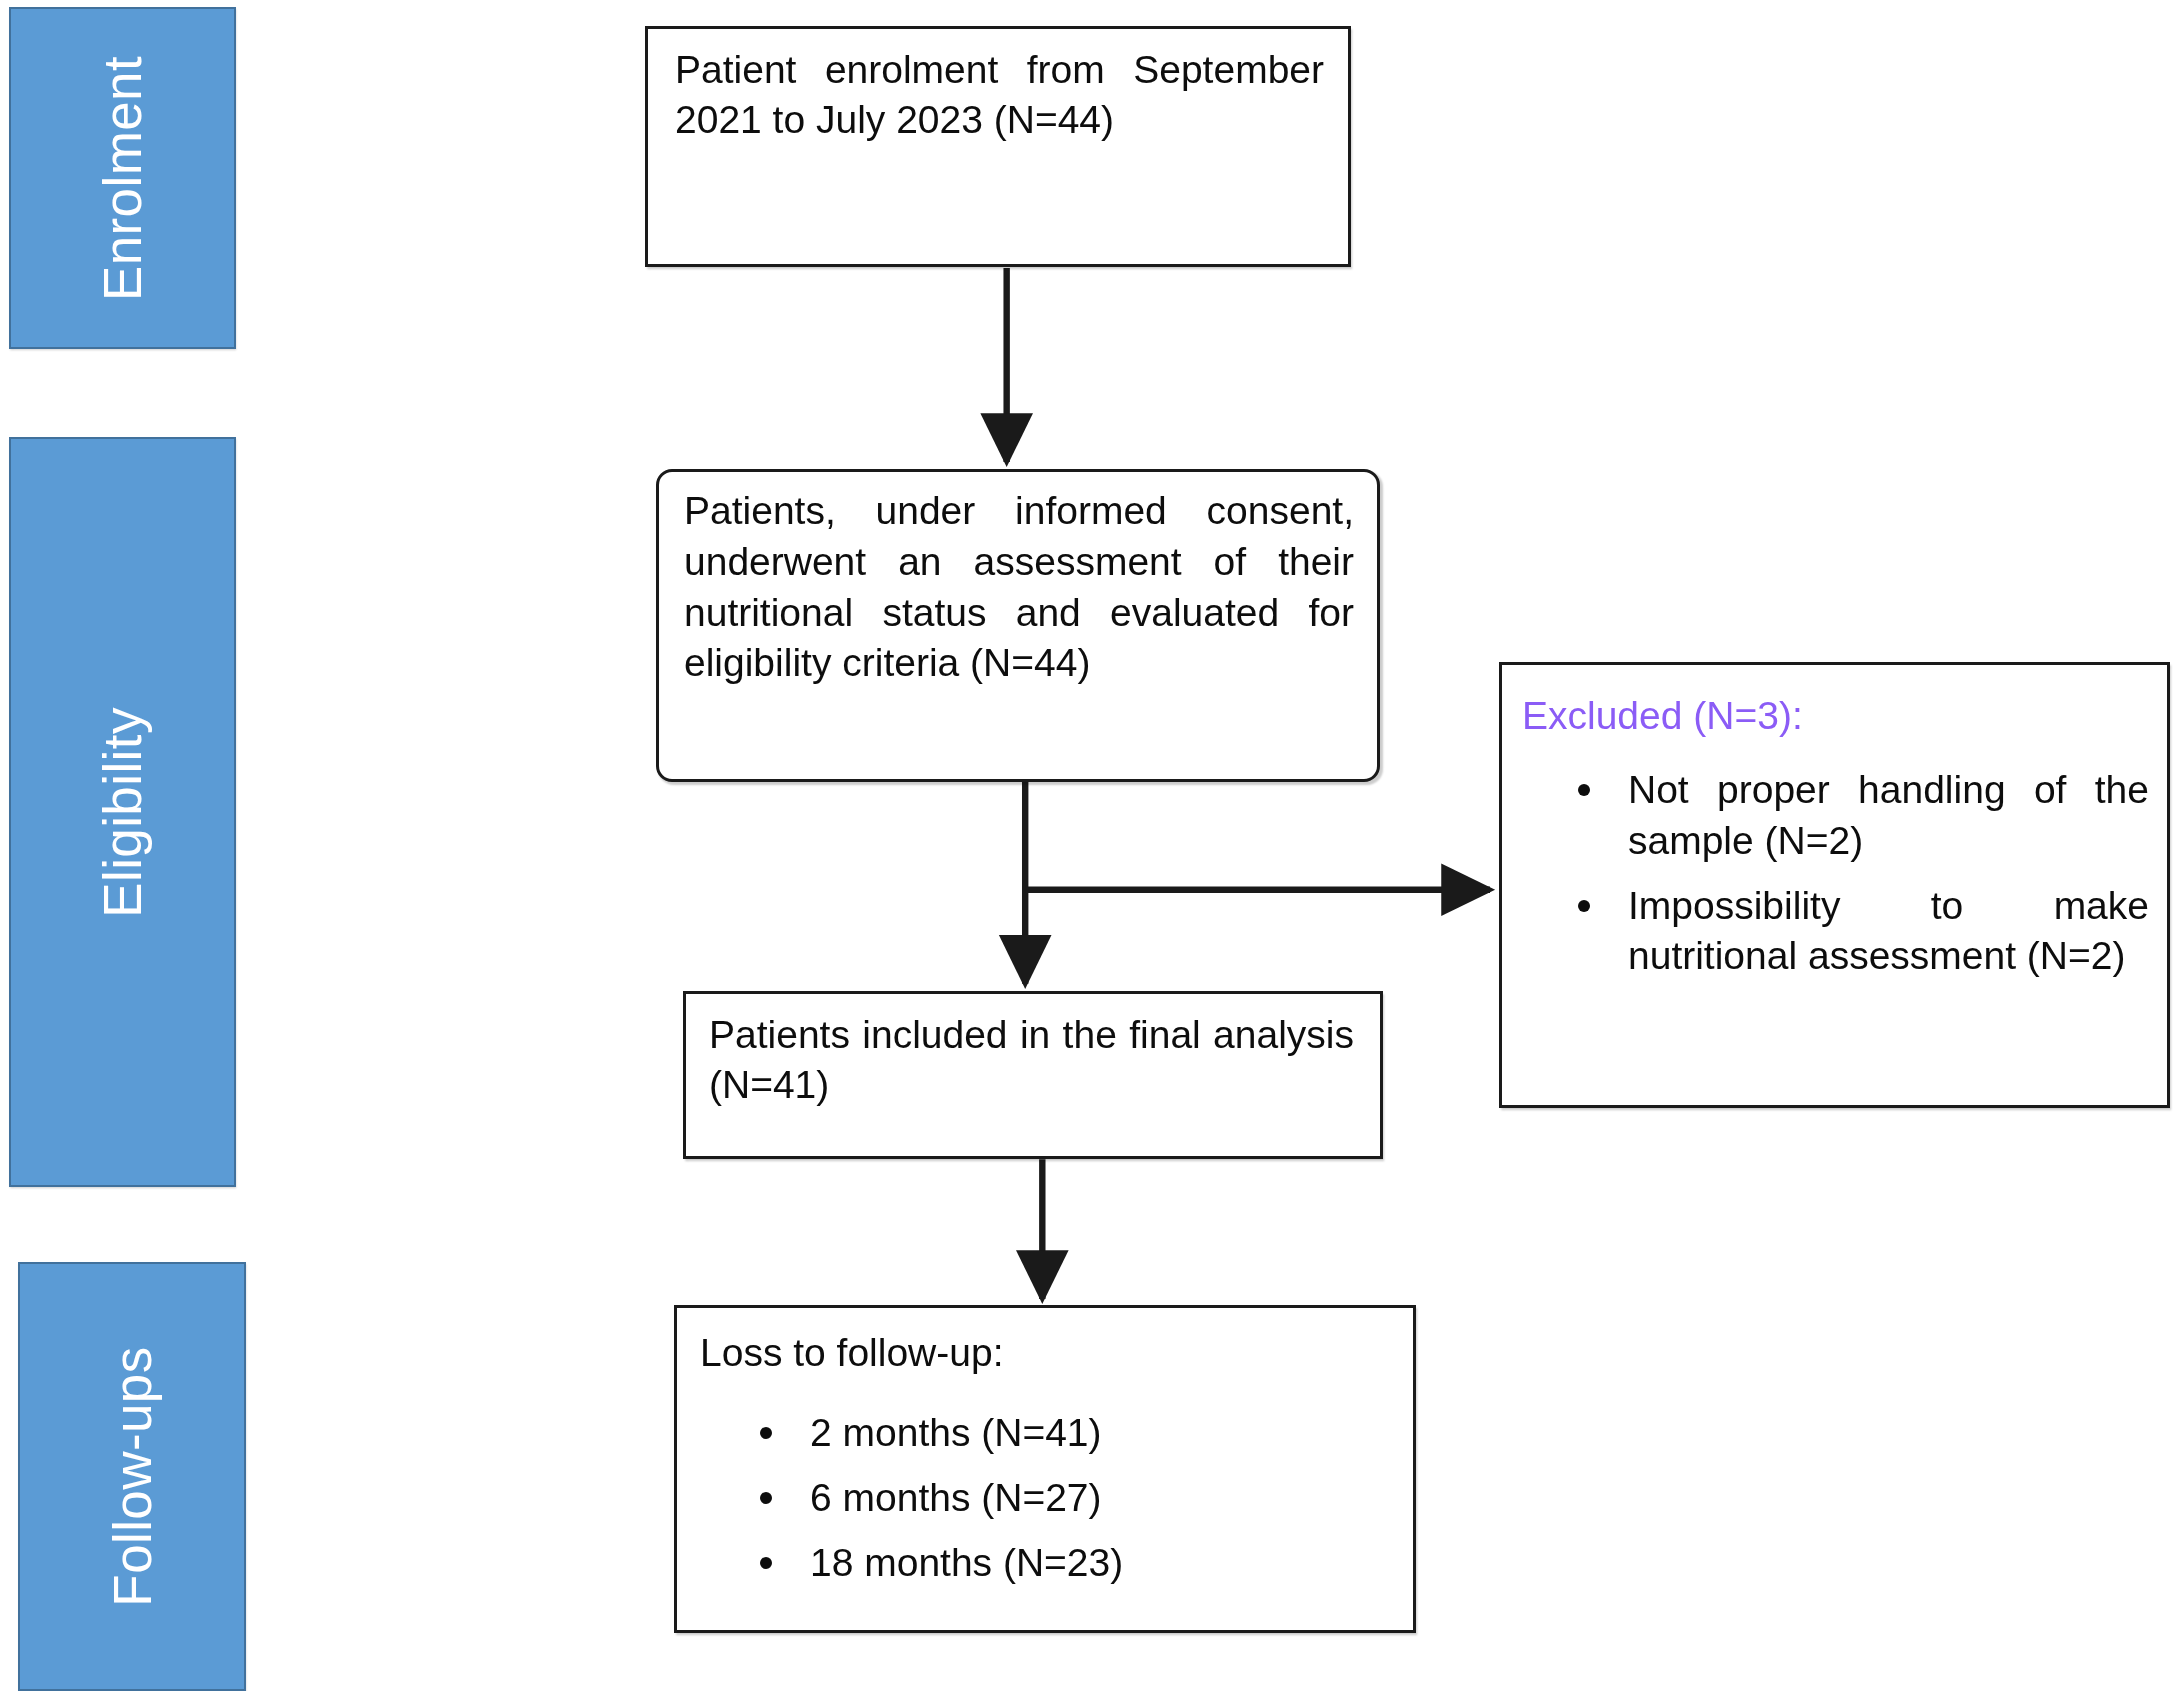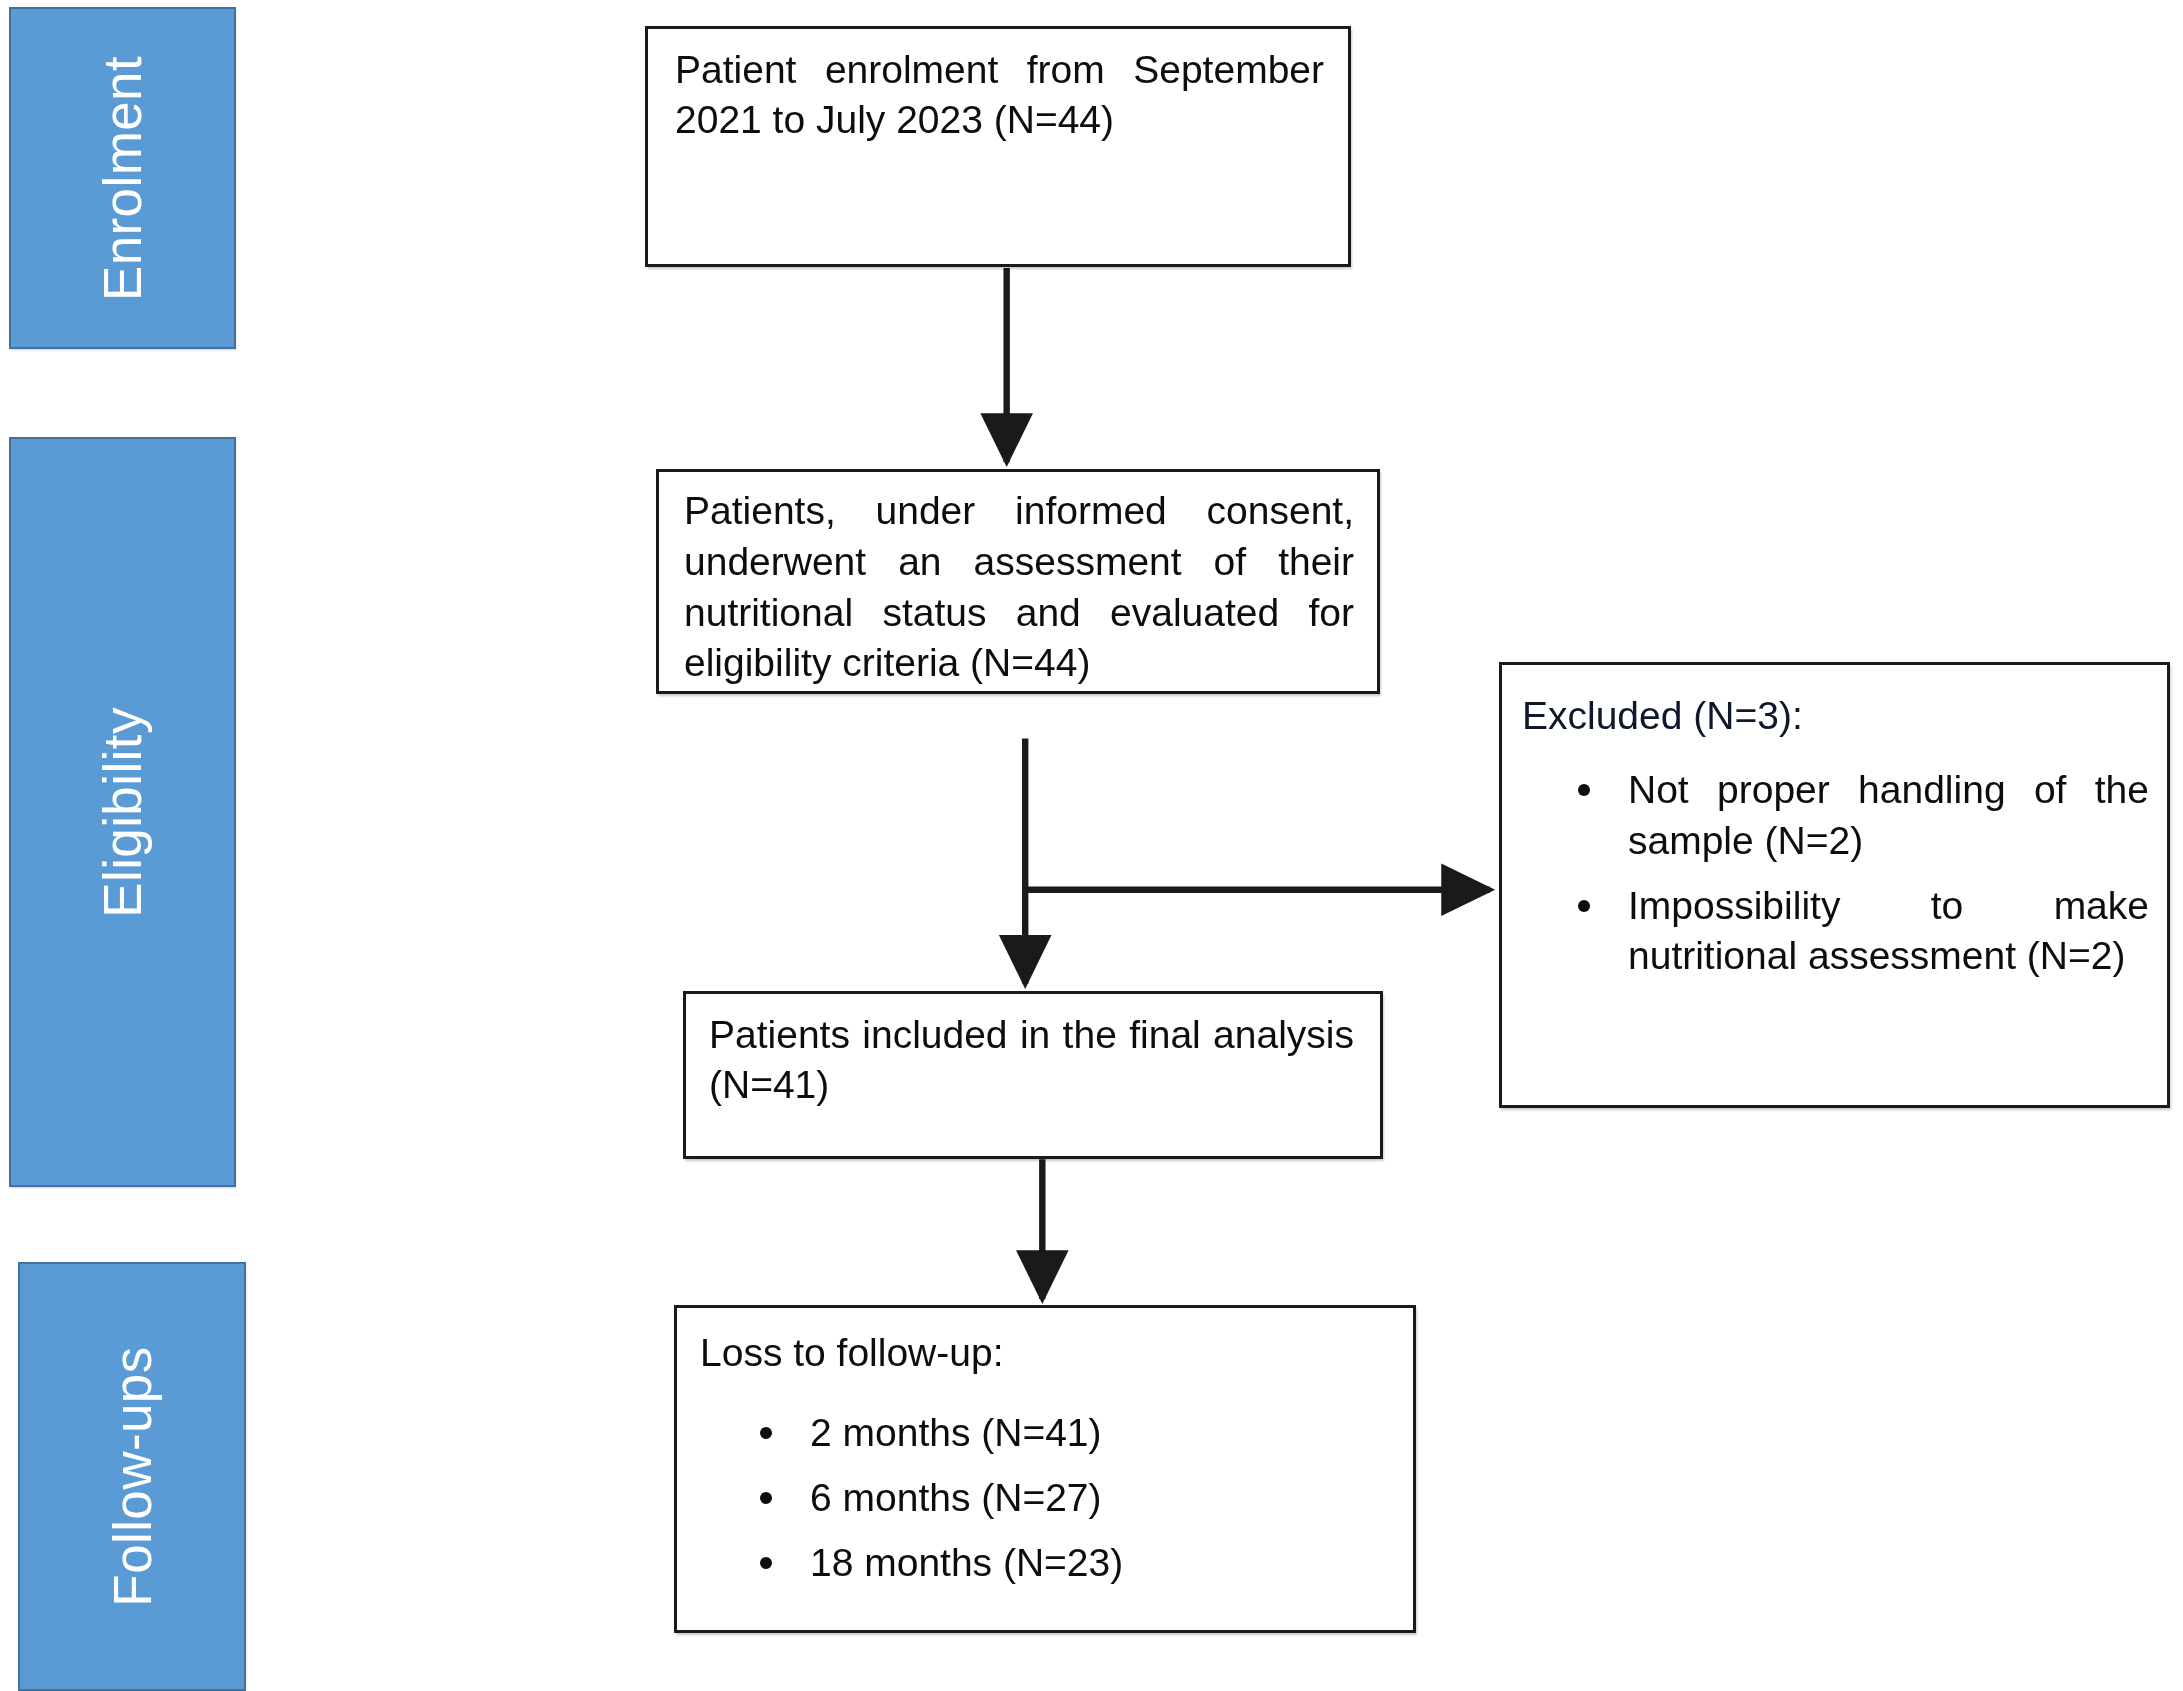--- a/index.html
+++ b/index.html
@@ -61,28 +61,28 @@
     color: #0d0d0d;
     font-size: 39px;
     line-height: 1.30;
     text-align: justify;
     text-justify: inter-word;
   }
 
   #box-enrolment { left: 645px; top: 26px; width: 706px; height: 241px; }
   #box-enrolment .flow-text { left: 27px; top: 15.7px; width: 649px; }
 
-  #box-eligibility { left: 656px; top: 469px; width: 724px; height: 225px; }
+  #box-eligibility { left: 656px; top: 469px; width: 724px; height: 313px; border-radius: 16px; }
   #box-eligibility .flow-text { left: 25px; top: 14.3px; width: 670px; }
 
   #box-excluded { left: 1499px; top: 662px; width: 671px; height: 446px; }
   #box-excluded .excl-title {
     position: absolute;
     left: 20px; top: 26px;
-    color: #0f172a;
+    color: #8b5cf6;
     font-size: 39px;
     line-height: 1.3;
   }
   #box-excluded .bullet-list { left: 20px; top: 100px; width: 627px; }
 
   #box-included { left: 683px; top: 991px; width: 700px; height: 168px; }
   #box-included .flow-text { left: 23px; top: 15.7px; width: 645px; }
 
   #box-followup { left: 674px; top: 1305px; width: 742px; height: 328px; }
   #box-followup .fu-title {

